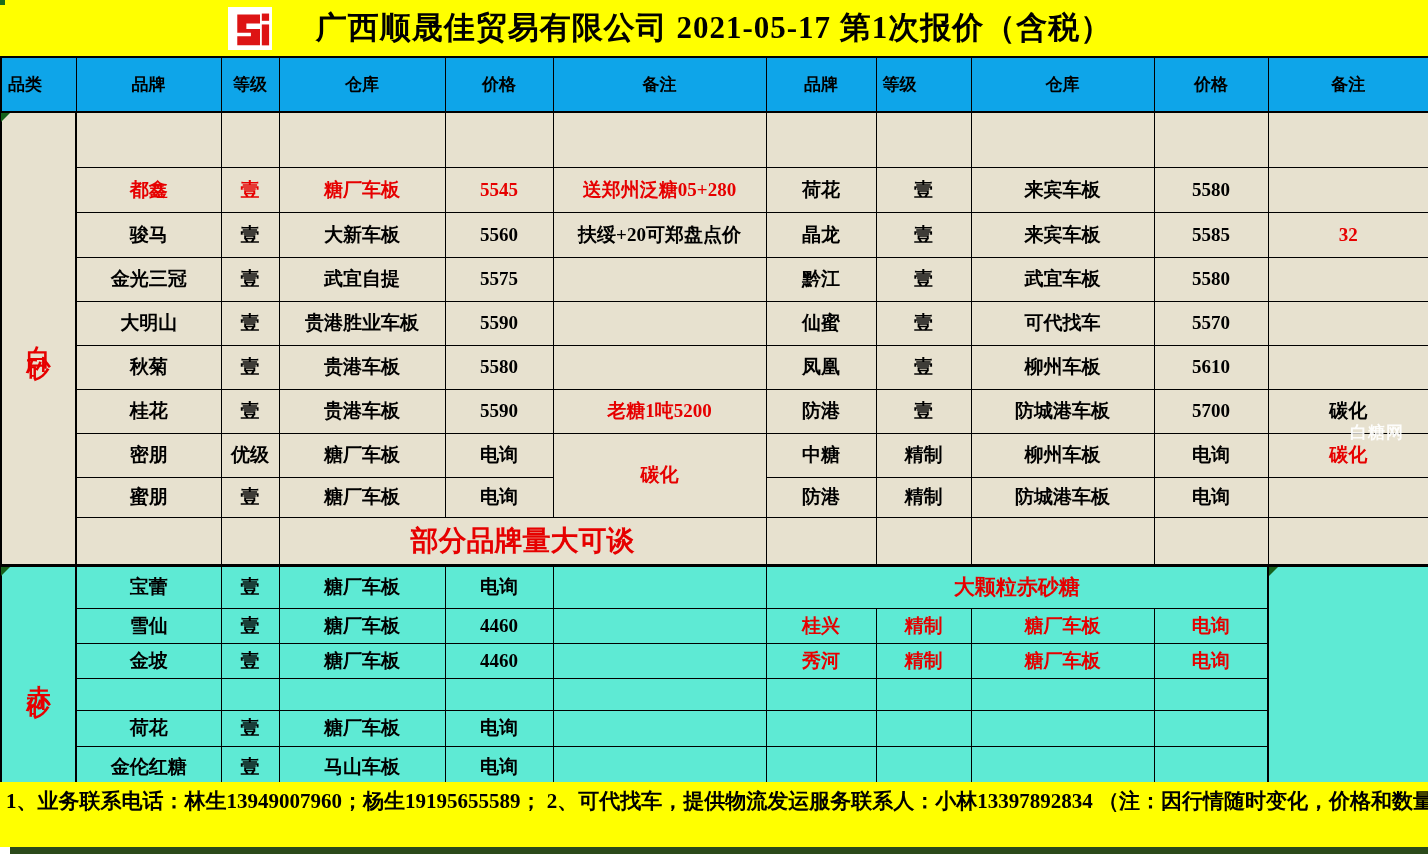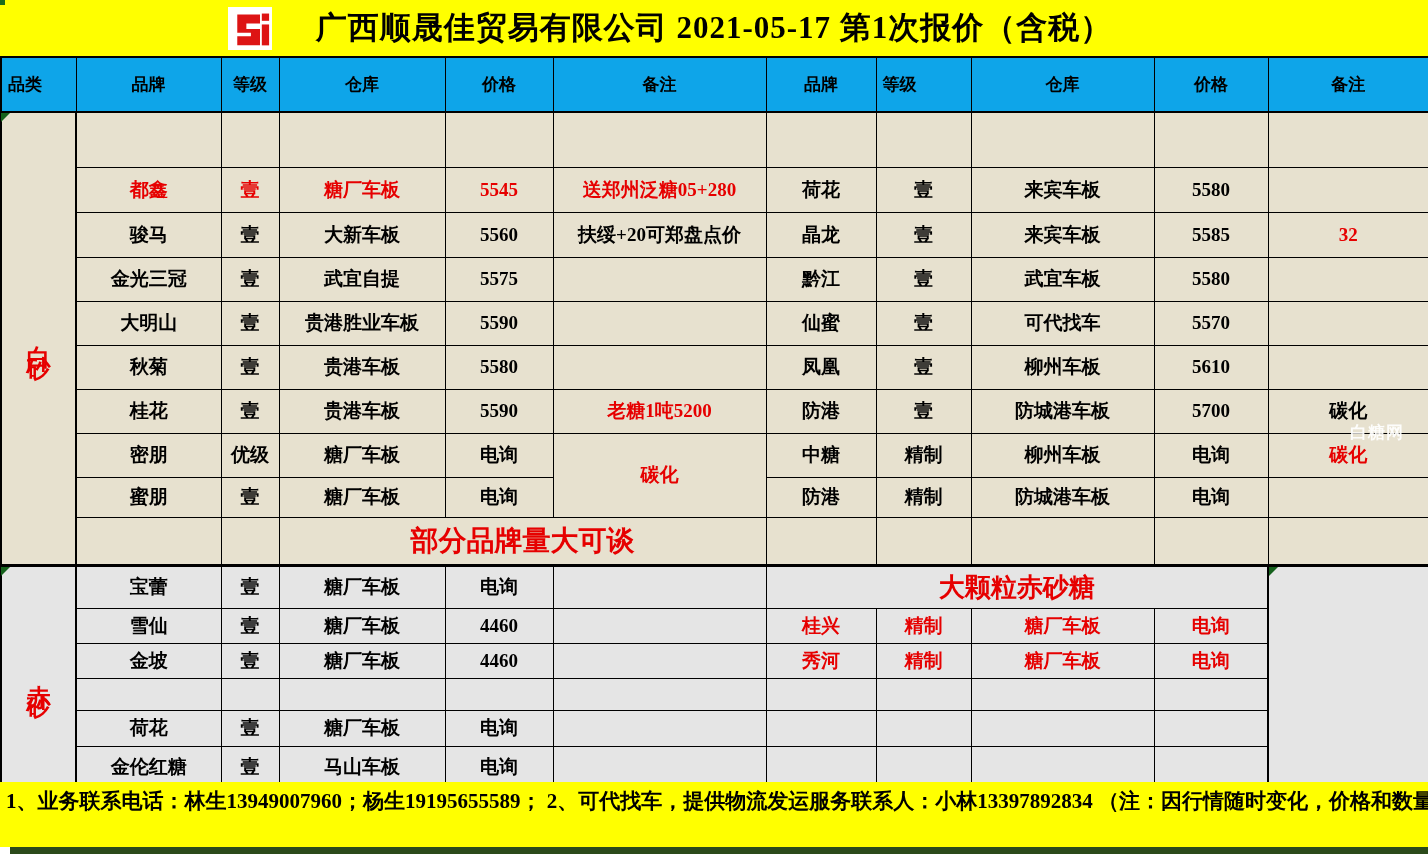--- a/index.html
+++ b/index.html
@@ -17,30 +17,30 @@
   
   table{border-collapse:collapse;table-layout:fixed;width:1428px;
         position:absolute;left:0;top:56px;border:2px solid #000;}
   th,td{border:1px solid #000;padding:0 3px;text-align:center;vertical-align:middle;
         overflow:hidden;white-space:nowrap;}
   th{background:#0ea5e9;font-size:17px;font-weight:bold;height:53px;color:#000;}
   th.al{text-align:left;padding-left:6px;}
   thead th{border-bottom:2px solid #000;}
   td{font-size:19px;font-weight:bold;color:#000;}
   tr.s1 td{background:#e7e1cf;}
-  tr.s2 td{background:#e5e5e5;font-family:Liberation Serif, serif;}
+  tr.s2 td{background:#5eead4;font-family:Liberation Serif, serif;}
   td.cream{background:#f2efe4;}
   td.red{color:#e60000;}
   td.cat-cell{border-right:2px solid #000;background:#e7e1cf;}
   tr.sec2-start td{border-top:3px solid #000;}
   td.k-merge{border-left:2px solid #000;background:#f4f1e7;vertical-align:top;}
   .vtext{display:inline-block;writing-mode:vertical-rl;text-orientation:upright;
          color:#e60000;font-weight:bold;font-size:24px;letter-spacing:9px;line-height:1;}
   td.notice{font-size:28px;}
-  td.notice2{font-size:26px;}
+  td.notice2{font-size:21px;}
 
   
   .footer{position:absolute;left:0;top:782px;width:1428px;height:65px;background:#ffff00;
           color:#000;font-size:21px;font-weight:bold;line-height:31px;padding-top:4px;
           box-sizing:border-box;}
   .footer div{padding-left:6px;white-space:nowrap;}
   .bottom-strip{position:absolute;left:0;top:847px;width:1428px;height:7px;background:#2b4a1a;}
   .bottom-strip .nib{position:absolute;left:0;top:0;width:10px;height:7px;background:#ffffff;}
 
   

